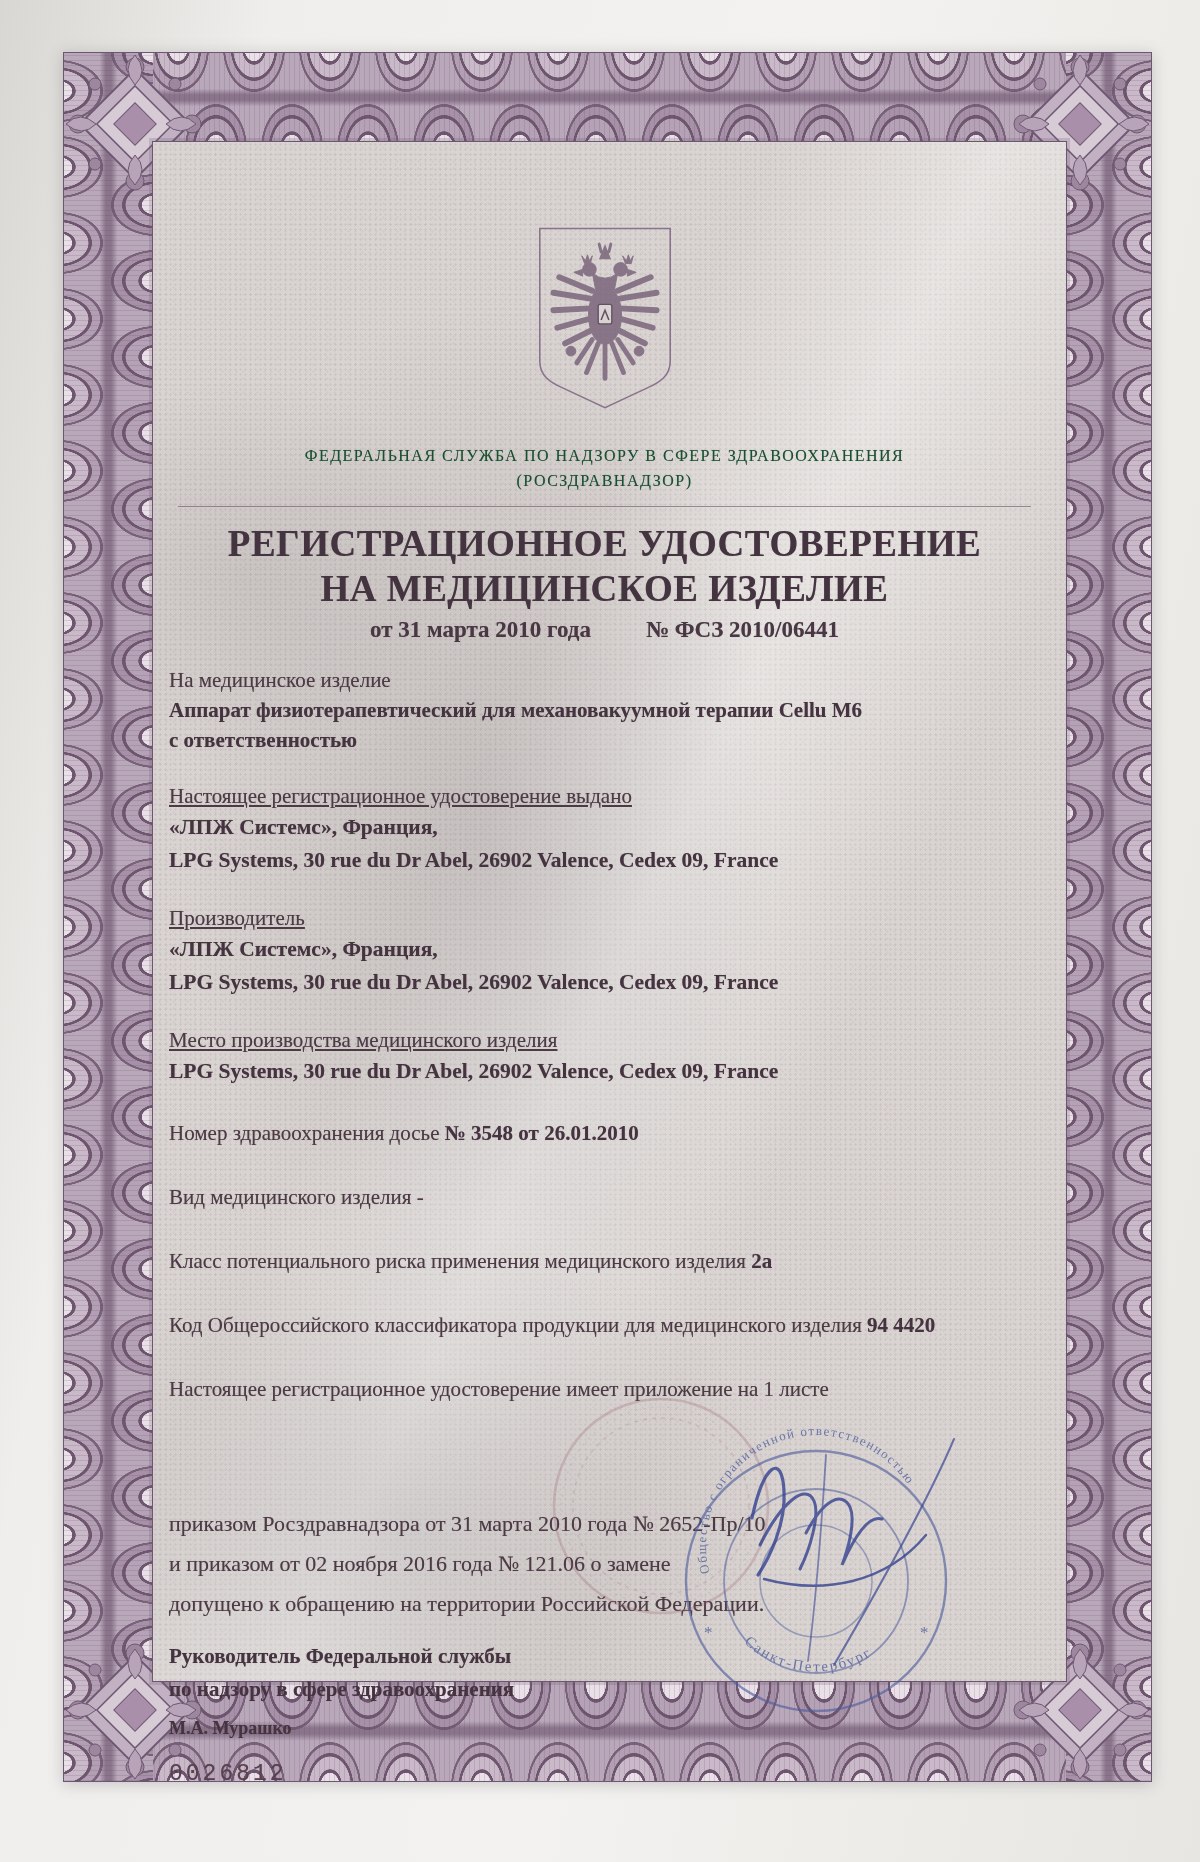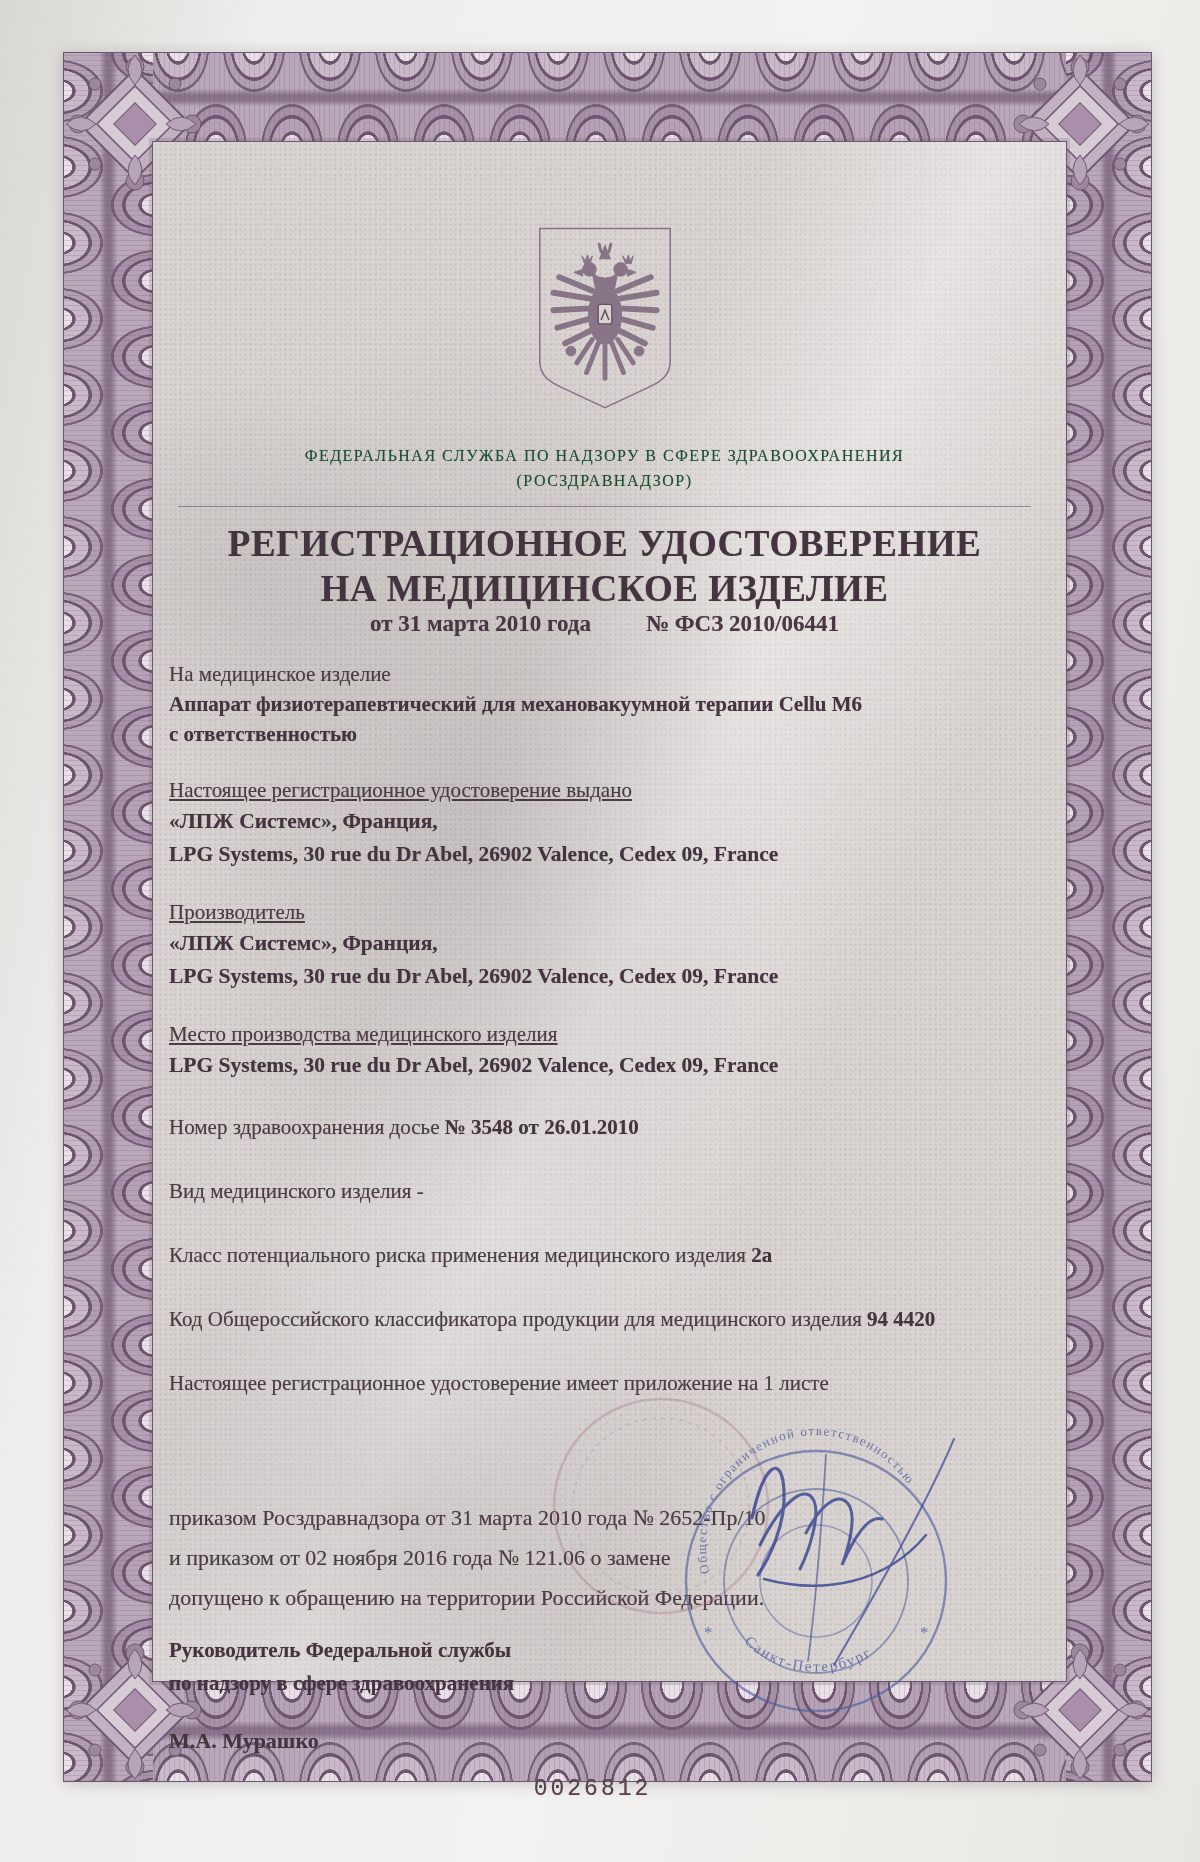--- a/index.html
+++ b/index.html
@@ -82,35 +82,35 @@
     text-shadow:0 0 .7px rgba(76,58,69,.45);
   }
   
   .emblem-wrap{margin-top:80px;display:flex;justify-content:center;}
   
   .agency{margin-top:26px;text-align:center;font-size:16px;line-height:1.55;
     letter-spacing:1.5px;color:#14532d;}
   .rule{margin:12px auto 0;width:98%;border-top:1px solid rgba(92,70,86,.55);}
   .title{margin-top:14px;text-align:center;font-weight:bold;font-size:37px;
     line-height:1.22;color:#443440;letter-spacing:.5px;}
-  .dateline{display:flex;justify-content:center;gap:55px;
+  .dateline{margin-top:6px;display:flex;justify-content:center;gap:55px;
     font-weight:bold;font-size:23px;color:#493743;}
   
   .bt{font-size:21px;line-height:30px;}
   .bold{font-weight:bold;color:#453440;}
   .p1{margin-top:22px;}
   .mt26{margin-top:26px;text-decoration:underline;}
   .mt30{margin-top:30px;}
   .mt34{margin-top:34px;}
   .addr{line-height:33px;font-size:21.5px;}
   .orders{margin-top:100px;font-size:22px;line-height:40px;}
   .sigrow{margin-top:16px;display:flex;justify-content:space-between;align-items:flex-start;flex-direction:column;}
   .sigpos{font-weight:bold;font-size:21px;line-height:33px;color:#453440;}
-  .signame{font-weight:bold;font-size:22px;margin-top:28px;margin-right:14px;color:#453440;}
-  .serial{margin-top:22px;text-align:center;padding-right:24px;
+  .signame{font-weight:bold;font-size:18px;margin-top:12px;margin-right:14px;color:#453440;}
+  .serial{margin-top:22px;text-align:left;padding-right:24px;
     font-family:"Liberation Mono", monospace;font-size:23px;letter-spacing:3px;color:#5a4150;}
   .overlay-svg{position:absolute;left:0;top:0;width:1087px;height:1728px;pointer-events:none;}
 </style>
 </head>
 <body>
 
 <div class="photo">
   <div class="certificate">
 
     <div class="strip strip-h strip-top"></div>

